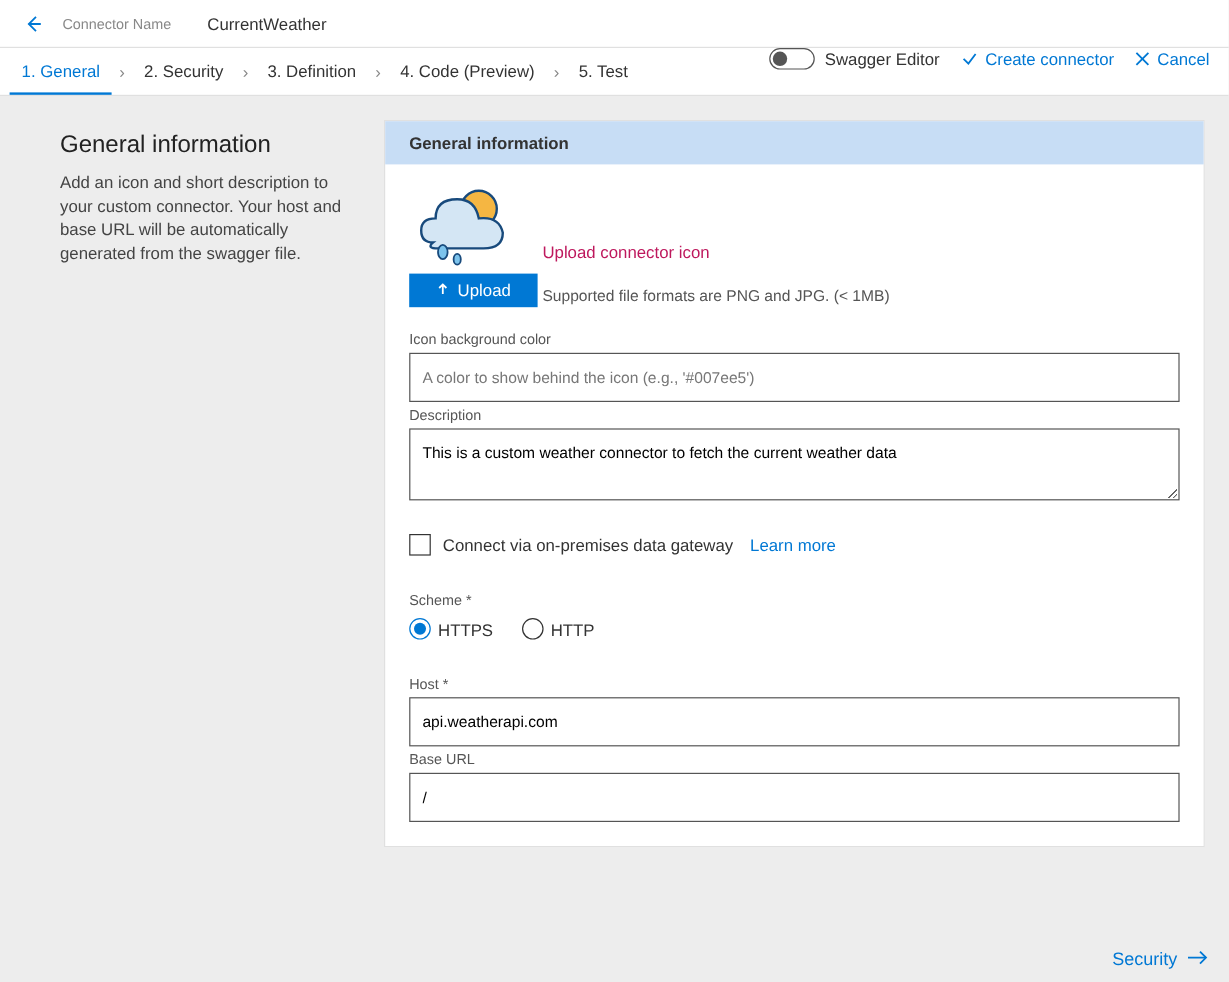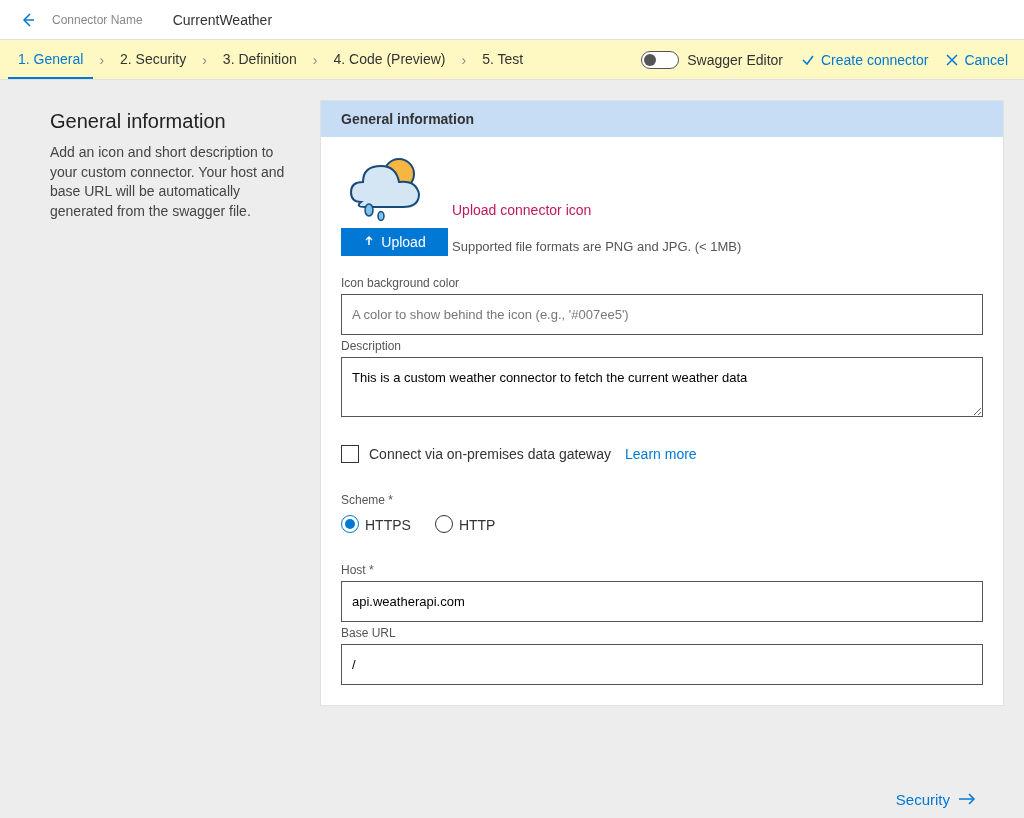--- a/index.html
+++ b/index.html
@@ -2,21 +2,21 @@
 <html><head>
 <meta charset="utf-8">
 <style>
   * { box-sizing: border-box; }
   html, body { margin:0; padding:0; font-family: "Segoe UI", Arial, sans-serif; background:#ededed; color:#333; font-size:14px; }
   .page { width:1024px; height:818px; position:relative; background:#ededed; }
   .topbar { height:40px; background:#fff; border-bottom:1px solid #e0e0e0; display:flex; align-items:center; padding:0 16px; }
   .back-btn { color:#0078d4; cursor:pointer; padding:4px; display:flex; align-items:center; }
   .conn-label { color:#888; margin-left:12px; font-size:12px; }
   .conn-name { color:#333; margin-left:30px; font-size:14px; }
-  .tabs-row { height:40px; background:#fef9c3; border-bottom:1px solid #e0e0e0; display:flex; align-items:center; padding:0 8px; }
+  .tabs-row { height:40px; background:#ffffff; border-bottom:1px solid #e0e0e0; display:flex; align-items:flex-start; padding:0 8px; }
   .tabs-left { display:flex; align-items:center; height:100%; }
   .tab { padding:0 10px; color:#333; cursor:pointer; height:100%; display:flex; align-items:center; border-bottom:2px solid transparent; font-size:14px; }
   .tab.active { color:#0078d4; border-bottom-color:#0078d4; }
   .chev { color:#888; margin:0 6px; }
   .tabs-right { margin-left:auto; display:flex; align-items:center; gap:18px; padding-right:8px; }
   .toggle-wrap { display:flex; align-items:center; gap:8px; }
   .toggle { width:38px; height:18px; border:1px solid #555; border-radius:10px; position:relative; background:#fff; cursor:pointer; }
   .toggle-knob { width:12px; height:12px; background:#555; border-radius:50%; position:absolute; left:2px; top:2px; }
   .action-link { display:flex; align-items:center; gap:6px; color:#0078d4; cursor:pointer; font-size:14px; }
   .action-icon { display:inline-flex; }
@@ -39,21 +39,21 @@
   .text-input::placeholder { color:#777; }
   textarea.text-input { resize:both; height:60px; }
   .check-row { display:flex; align-items:center; gap:10px; margin-top:25px; }
   .checkbox { width:18px; height:18px; border:1px solid #333; background:#fff; cursor:pointer; }
   .learn-more { color:#0078d4; cursor:pointer; margin-left:4px; }
   .radio-row { display:flex; align-items:center; gap:24px; margin-top:8px; }
   .radio-item { display:flex; align-items:flex-end; gap:6px; cursor:pointer; }
   .radio { width:18px; height:18px; border:1px solid #333; border-radius:50%; display:flex; align-items:center; justify-content:center; }
   .radio.selected { border-color:#0078d4; }
   .radio-dot { width:10px; height:10px; background:#0078d4; border-radius:50%; }
-  .footer-nav { position:absolute; right:48px; bottom:10px; }
+  .footer-nav { position:absolute; right:17px; bottom:10px; }
   .footer-link { color:#0078d4; cursor:pointer; font-size:15px; display:flex; align-items:center; gap:8px; }
 </style>
 </head>
 <body>
 <div class="page">
 
 <div class="topbar">
   <div class="back-btn">
     <svg width="16" height="16" viewBox="0 0 16 16">
           <path d="M10 2 L4 8 L10 14" stroke="#0078d4" stroke-width="1.5" fill="none"></path>

